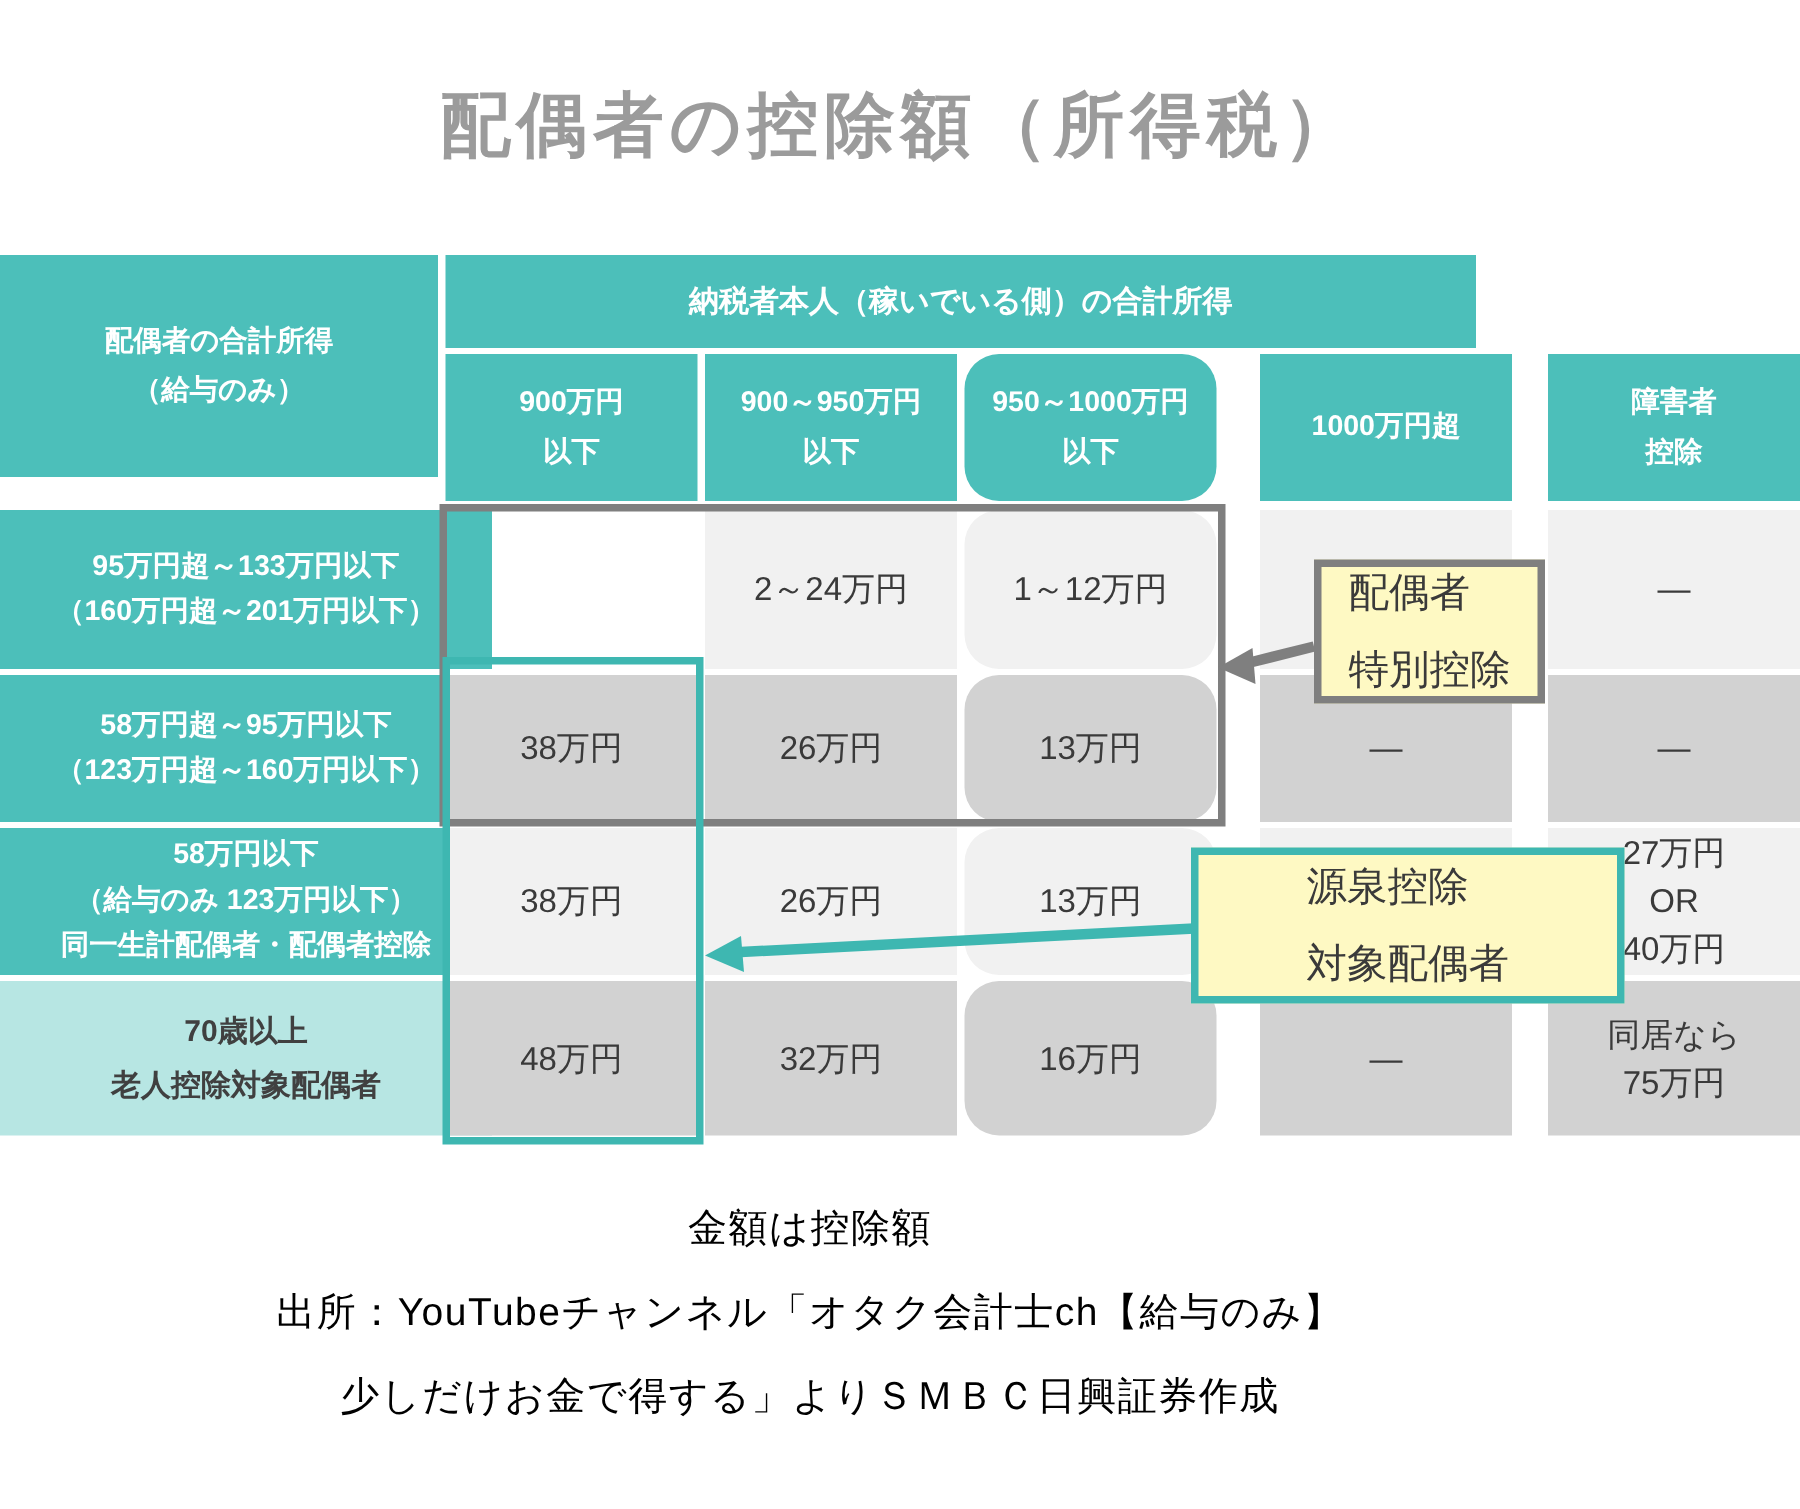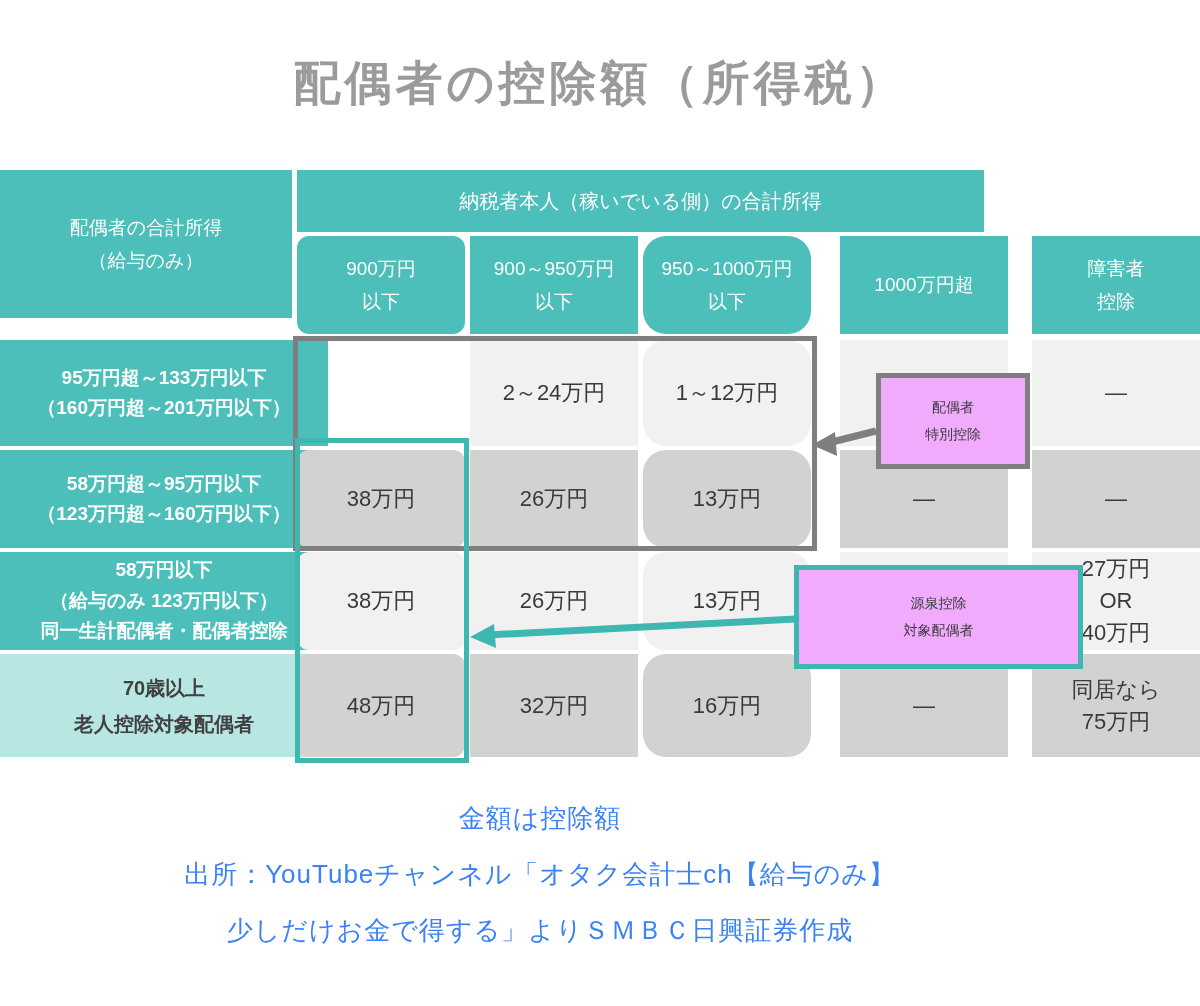--- a/index.html
+++ b/index.html
@@ -4,58 +4,58 @@
 <style>
   html,body{margin:0;padding:0;background:#ffffff;}
   .page{position:relative;width:1200px;height:1006px;background:#ffffff;overflow:hidden;
         font-family:"Liberation Sans",sans-serif;}
   .title{position:absolute;left:0;top:52px;width:1200px;margin:0;text-align:center;
          font-size:47px;font-weight:700;color:#9b9b9b;letter-spacing:4px;}
   .cell{position:absolute;display:flex;align-items:center;justify-content:center;
         text-align:center;white-space:pre-line;box-sizing:border-box;}
   
   .c0{left:0;width:328px;}
-  .c1{left:297px;width:168px;border-radius:12px;}
+  .c1{left:297px;width:168px;}
   .c2{left:470px;width:168px;}
   .c3{left:643px;width:168px;border-radius:23px;}
   .c4{left:840px;width:168px;}
   .c5{left:1032px;width:168px;}
   
   .r1{top:340px;height:106px;}
   .r2{top:450px;height:98px;}
   .r3{top:552px;height:98px;}
   .r4{top:654px;height:103px;}
   
-  .hdr{background:#4cbfba;color:#ffffff;font-weight:400;font-size:19px;line-height:1.75;}
+  .hdr{background:#4cbfba;color:#ffffff;font-weight:700;font-size:19px;line-height:1.75;}
   .corner{left:0;top:170px;width:292px;height:148px;}
   .mainhdr{left:297px;top:170px;width:687px;height:62px;font-size:20px;}
   .colhdr{top:236px;height:98px;}
   .dishdr{top:236px;height:98px;}
   
   .rowhdr{background:#4cbfba;color:#ffffff;font-weight:700;font-size:19px;line-height:1.6;}
   .rowhdr-light{background:#b7e6e3;color:#404040;font-weight:700;font-size:20px;line-height:1.8;}
   
   .data{color:#3a3a3a;font-size:22px;line-height:1.45;}
   .light{background:#f1f1f1;}
   .dark{background:#d2d2d2;}
   
   .region{position:absolute;box-sizing:border-box;background:transparent;z-index:3;}
   .gray-region{left:293px;top:336px;width:524px;height:215px;border:5px solid #7f7f7f;}
   .teal-region{left:295px;top:438px;width:174px;height:325px;border:5px solid #3eb7b1;}
   
   .arrows{position:absolute;left:0;top:0;width:1200px;height:1006px;z-index:4;pointer-events:none;}
   
   .callout{position:absolute;display:flex;align-items:center;justify-content:center;
-           text-align:center;white-space:pre-line;box-sizing:border-box;background:#f0abfc;
-           color:#3a3a3a;font-size:14px;line-height:1.9;z-index:5;}
+           white-space:pre-line;box-sizing:border-box;background:#fef9c3;
+           color:#3a3a3a;font-size:27px;line-height:1.9;z-index:5;}
   .gray-callout{left:876px;top:373px;width:154px;height:96px;border:5px solid #7f7f7f;}
   .teal-callout{left:794px;top:565px;width:289px;height:104px;border:5px solid #3eb7b1;}
   
   .footer{position:absolute;left:0;top:790px;width:1080px;text-align:center;
-          color:#3b82f6;font-size:26px;}
+          color:#000000;font-size:26px;}
   .footer div{line-height:56px;letter-spacing:1px;}
 </style>
 </head>
 <body>
 
 <div class="page">
 
   <h1 class="title">配偶者の控除額（所得税）</h1>
 
   <div class="cell hdr corner">配偶者の合計所得

